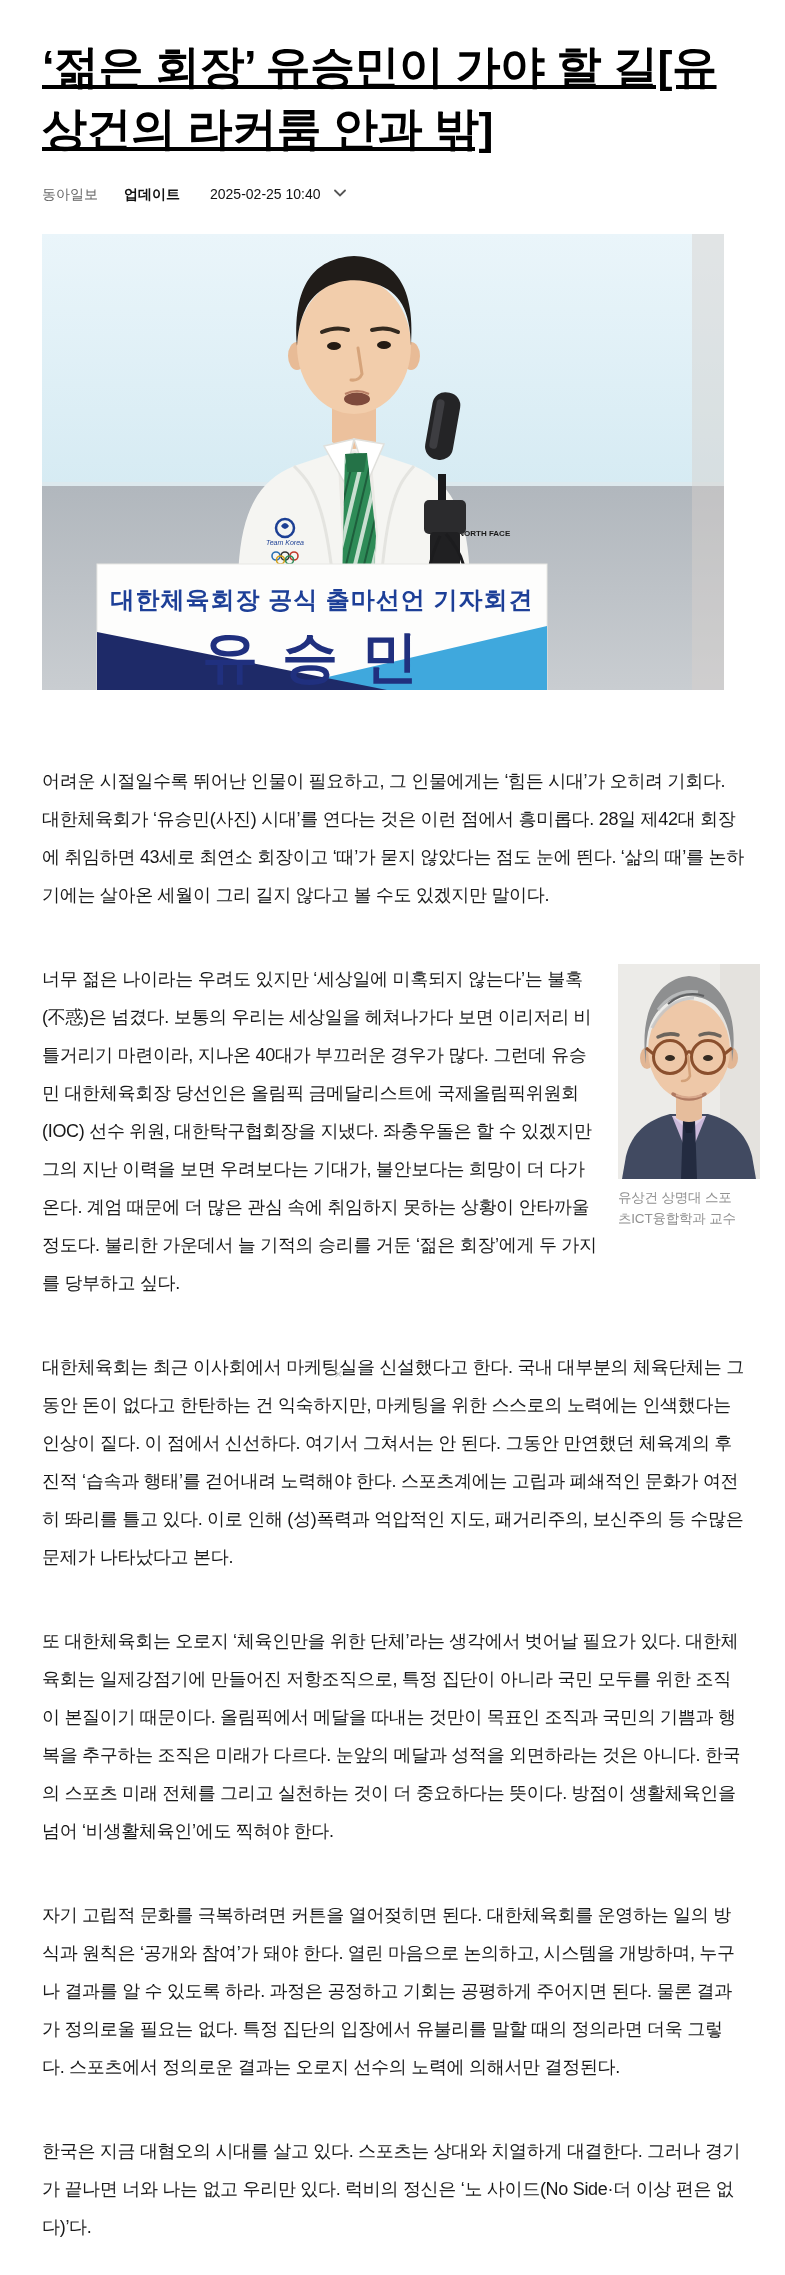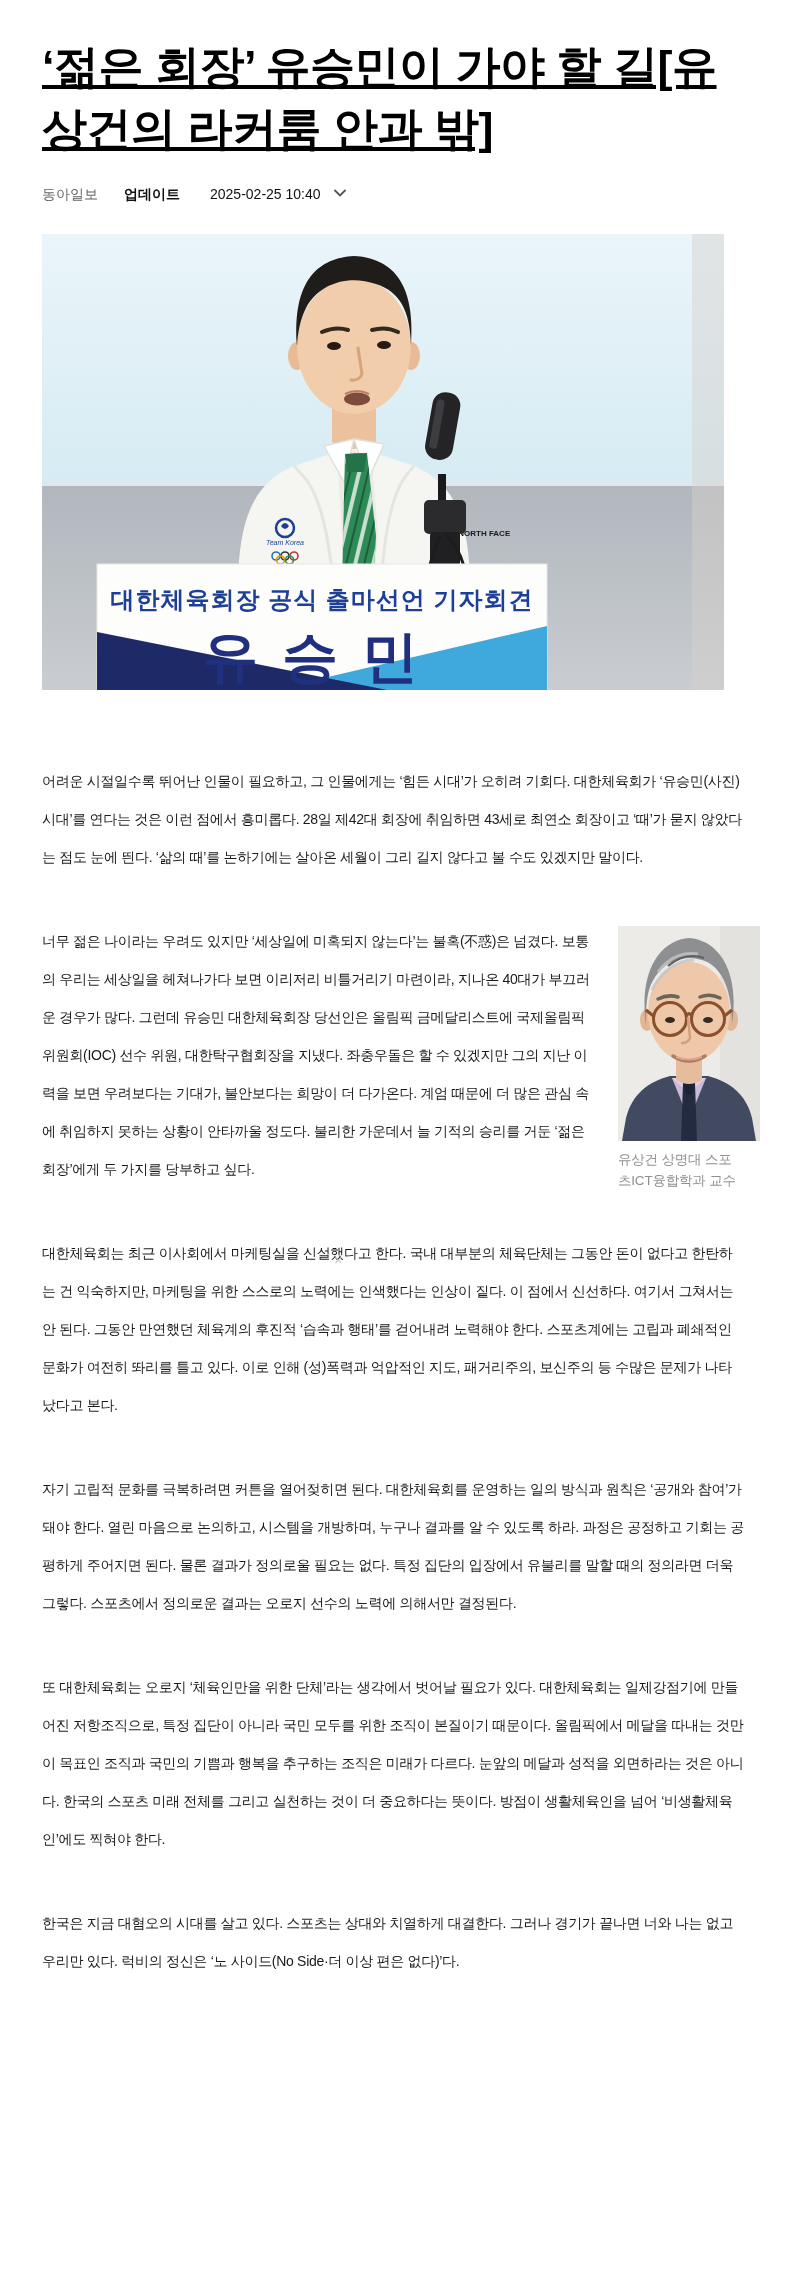--- a/index.html
+++ b/index.html
@@ -31,21 +31,21 @@
   .byline .upd-label{font-weight:700;margin-right:22px;}
   .byline .upd-time{margin-right:10px;margin-left:8px;}
   .byline .chevron{display:inline-flex;align-items:center;cursor:pointer;padding:3px;}
 
   
   figure.hero{margin:0 0 72px 0;width:682px;height:456px;}
   figure.hero svg{display:block;}
 
   
   .article-body p{
-    font-size:14px;
+    font-size:18px;
     line-height:38px;
     letter-spacing:-0.3px;
     color:#191919;
     margin:0 0 46px 0;
   }
   .pwrap{position:relative;}
   .pwrap::after{content:"";display:block;clear:both;}
 
   
   figure.portrait{
@@ -249,19 +249,19 @@
         <figcaption>유상건 상명대 스포츠ICT융합학과 교수</figcaption>
       </figure>
       <p>너무 젊은 나이라는 우려도 있지만 ‘세상일에 미혹되지 않는다’는 불혹(不惑)은 넘겼다. 보통의 우리는 세상일을 헤쳐나가다 보면 이리저리 비틀거리기 마련이라, 지나온 40대가 부끄러운 경우가 많다. 그런데 유승민 대한체육회장 당선인은 올림픽 금메달리스트에 국제올림픽위원회(IOC) 선수 위원, 대한탁구협회장을 지냈다. 좌충우돌은 할 수 있겠지만 그의 지난 이력을 보면 우려보다는 기대가, 불안보다는 희망이 더 다가온다. 계엄 때문에 더 많은 관심 속에 취임하지 못하는 상황이 안타까울 정도다. 불리한 가운데서 늘 기적의 승리를 거둔 ‘젊은 회장’에게 두 가지를 당부하고 싶다.</p>
     </div>
 
     <div class="pwrap">
       <span class="ad-close">×</span>
       <p>대한체육회는 최근 이사회에서 마케팅실을 신설했다고 한다. 국내 대부분의 체육단체는 그동안 돈이 없다고 한탄하는 건 익숙하지만, 마케팅을 위한 스스로의 노력에는 인색했다는 인상이 짙다. 이 점에서 신선하다. 여기서 그쳐서는 안 된다. 그동안 만연했던 체육계의 후진적 ‘습속과 행태’를 걷어내려 노력해야 한다. 스포츠계에는 고립과 폐쇄적인 문화가 여전히 똬리를 틀고 있다. 이로 인해 (성)폭력과 억압적인 지도, 패거리주의, 보신주의 등 수많은 문제가 나타났다고 본다.</p>
     </div>
 
+    <p>또 대한체육회는 오로지 ‘체육인만을 위한 단체’라는 생각에서 벗어날 필요가 있다. 대한체육회는 일제강점기에 만들어진 저항조직으로, 특정 집단이 아니라 국민 모두를 위한 조직이 본질이기 때문이다. 올림픽에서 메달을 따내는 것만이 목표인 조직과 국민의 기쁨과 행복을 추구하는 조직은 미래가 다르다. 눈앞의 메달과 성적을 외면하라는 것은 아니다. 한국의 스포츠 미래 전체를 그리고 실천하는 것이 더 중요하다는 뜻이다. 방점이 생활체육인을 넘어 ‘비생활체육인’에도 찍혀야 한다.</p>
     <p>자기 고립적 문화를 극복하려면 커튼을 열어젖히면 된다. 대한체육회를 운영하는 일의 방식과 원칙은 ‘공개와 참여’가 돼야 한다. 열린 마음으로 논의하고, 시스템을 개방하며, 누구나 결과를 알 수 있도록 하라. 과정은 공정하고 기회는 공평하게 주어지면 된다. 물론 결과가 정의로울 필요는 없다. 특정 집단의 입장에서 유불리를 말할 때의 정의라면 더욱 그렇다. 스포츠에서 정의로운 결과는 오로지 선수의 노력에 의해서만 결정된다.</p>
-    <p>또 대한체육회는 오로지 ‘체육인만을 위한 단체’라는 생각에서 벗어날 필요가 있다. 대한체육회는 일제강점기에 만들어진 저항조직으로, 특정 집단이 아니라 국민 모두를 위한 조직이 본질이기 때문이다. 올림픽에서 메달을 따내는 것만이 목표인 조직과 국민의 기쁨과 행복을 추구하는 조직은 미래가 다르다. 눈앞의 메달과 성적을 외면하라는 것은 아니다. 한국의 스포츠 미래 전체를 그리고 실천하는 것이 더 중요하다는 뜻이다. 방점이 생활체육인을 넘어 ‘비생활체육인’에도 찍혀야 한다.</p>
     <p>한국은 지금 대혐오의 시대를 살고 있다. 스포츠는 상대와 치열하게 대결한다. 그러나 경기가 끝나면 너와 나는 없고 우리만 있다. 럭비의 정신은 ‘노 사이드(No Side·더 이상 편은 없다)’다.</p>
 
   </div>
 
 </div>
 
 </body></html>

